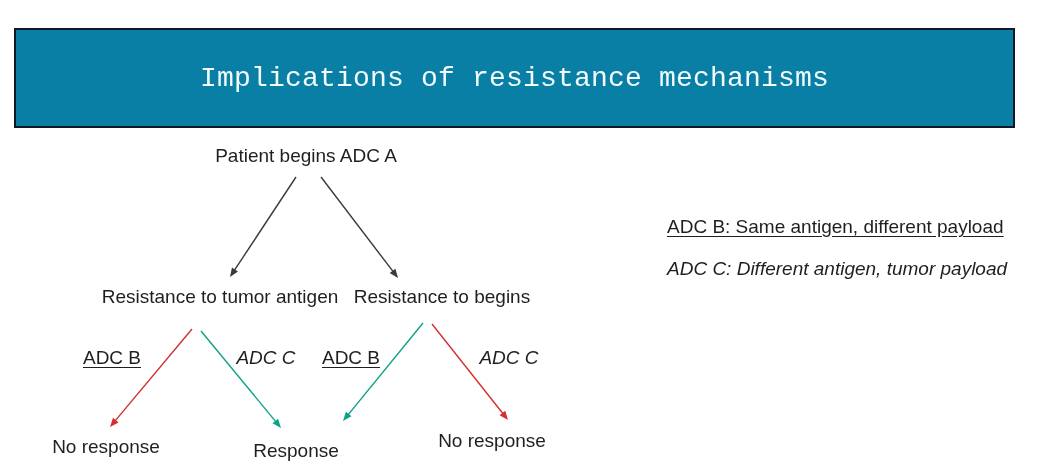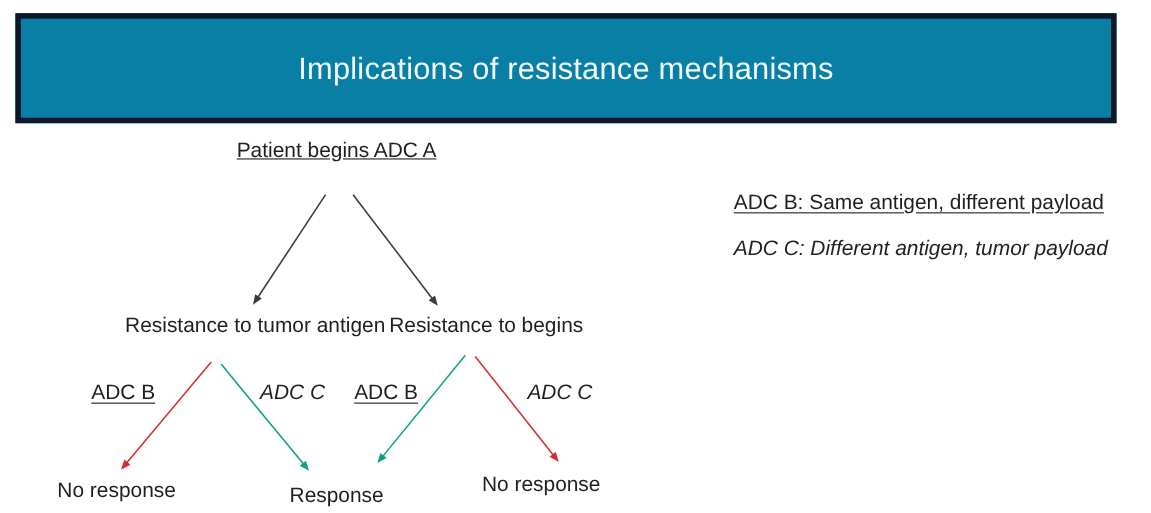--- a/index.html
+++ b/index.html
@@ -3,53 +3,53 @@
 <meta charset="utf-8">
 <style>
   html,body{margin:0;padding:0;}
   body{
     width:1046px;height:466px;position:relative;overflow:hidden;
     background:#ffffff;
     font-family:"Liberation Sans", sans-serif;
     color:#1f1f1f;
   }
   .banner{
-    position:absolute;left:14px;top:12px;width:1001px;height:100px;
+    position:absolute;left:14px;top:28px;width:1001px;height:100px;
     background:var(--banner,#0a7fa5);
-    border:5px solid #0f172a;
+    border:2px solid #0f172a;
     box-sizing:border-box;
-    display:flex;align-items:center;justify-content:center;
+    display:flex;align-items:center;justify-content:center;font-family:Liberation Mono, monospace;
   }
   .banner-title{
     color:#f2fbfd;
     font-size:28px;line-height:35px;
     text-align:center;
     letter-spacing:0.2px;
   }
   .node{
     position:absolute;
     font-size:19px;
     white-space:nowrap;
     transform:translateX(-50%);
   }
-  .left-align{transform:none;}
+  .left-align{transform:none;margin-top:42px;}
   .u{text-decoration:underline;text-underline-offset:3px;}
   .i{font-style:italic;}
   #arrows{position:absolute;left:0;top:0;width:1046px;height:466px;pointer-events:none;}
 
   
-  .pos-root{left:306px;top:127px;text-decoration:underline;}
-  .pos-branch-left{left:220px;top:286px;margin-left:12px;}
+  .pos-root{left:306px;top:145px;}
+  .pos-branch-left{left:220px;top:286px;}
   .pos-branch-right{left:442px;top:286px;}
   .pos-adcb-left{left:112px;top:347px;}
   .pos-adcc-left{left:266px;top:347px;}
   .pos-adcb-right{left:351px;top:347px;}
   .pos-adcc-right{left:509px;top:347px;}
   .pos-out-left{left:106px;top:436px;}
-  .pos-out-mid{left:306px;top:440px;}
+  .pos-out-mid{left:296px;top:440px;}
   .pos-out-right{left:492px;top:430px;}
   .pos-legend1{left:667px;top:174px;}
   .pos-legend2{left:667px;top:216px;}
 </style>
 </head>
 <body style="color: rgb(31, 31, 31);">
 
 <div class="banner">
   <div class="banner-title" style="color: rgb(242, 251, 253);">
     <div>Implications of resistance mechanisms</div>

